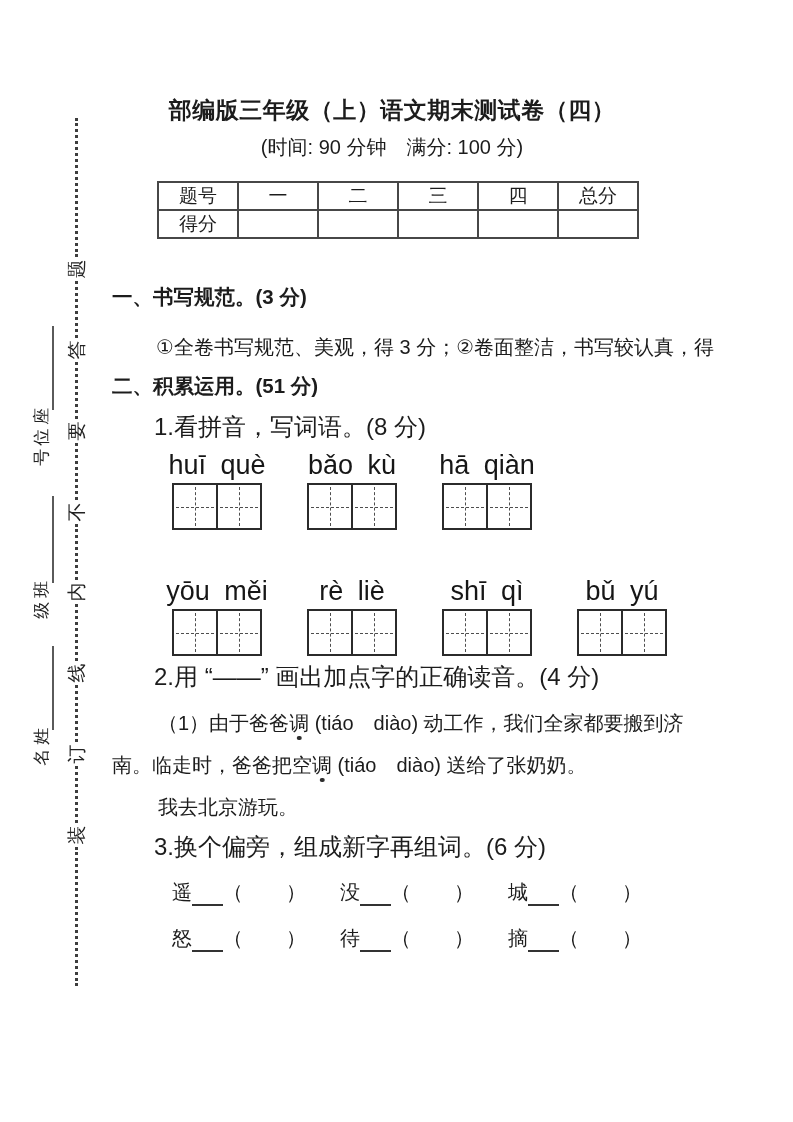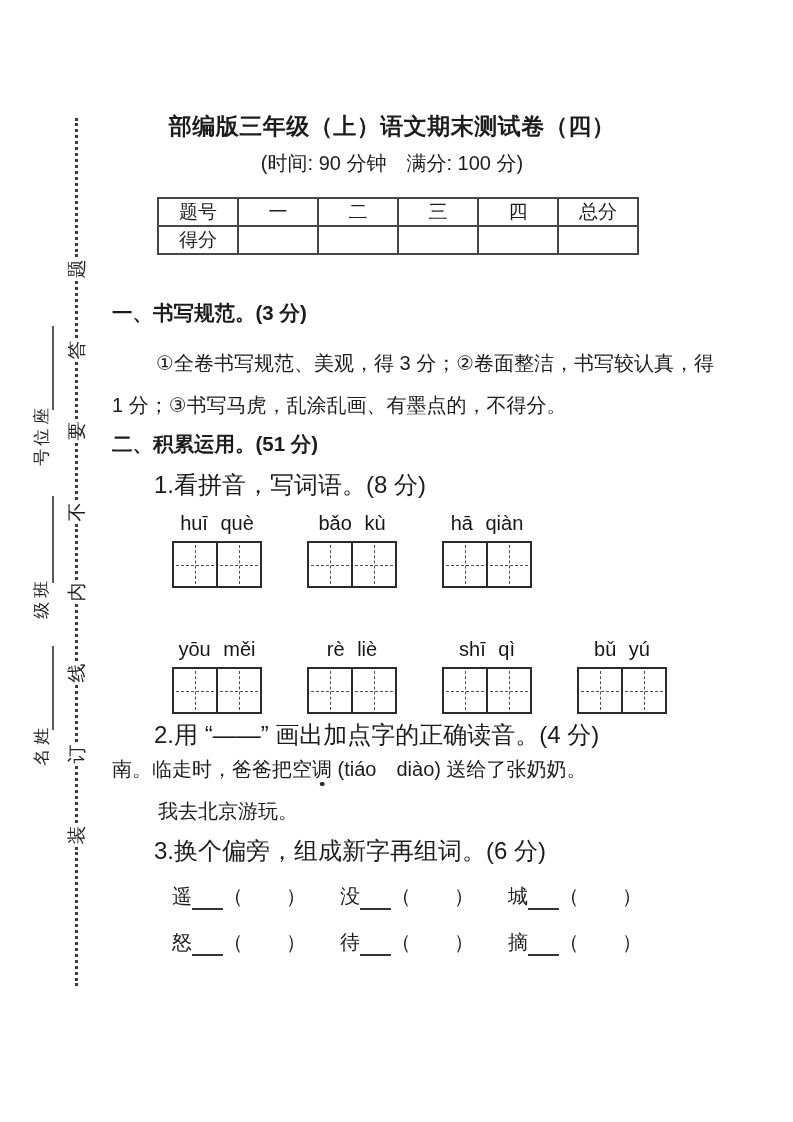--- a/index.html
+++ b/index.html
@@ -28,21 +28,21 @@
   .vlabel {
     position:absolute; left:28px; width:28px;
     display:flex; flex-direction:column; align-items:center; color:#222;
   }
   .vlabel-seat  { top:406px; }
   .vlabel-class { top:579px; }
   .vlabel-name  { top:726px; }
   .vchar { font-size:17px; line-height:20.5px; height:20.5px; transform:rotate(-90deg); }
 
   
-  .main { position:absolute; left:112px; top:16px; width:560px; }
+  .main { position:absolute; left:112px; top:0; width:560px; }
   .page-title {
     margin-top:95px; font-size:23px; font-weight:bold; text-align:center;
     letter-spacing:0.5px; white-space:nowrap;
   }
   .page-subtitle { margin-top:8px; font-size:20px; text-align:center; white-space:nowrap; }
 
   table.score { border-collapse:collapse; margin:20px 0 0 45px; table-layout:fixed; }
   table.score td {
     width:80px; height:17px; border:2px solid #474747;
     text-align:center; vertical-align:middle; font-size:19px; padding:0;
@@ -58,21 +58,21 @@
 
   .q-label { font-size:24px; white-space:nowrap; padding-left:42px; height:26px; line-height:26px; }
   .q1-label { margin-top:14px; }
   .q2-label { margin-top:8px; }
   .q3-label { margin-top:6px; }
 
   .py-row { display:flex; gap:43px; padding-left:59px; }
   .py-row.r1 { margin-top:12px; }
   .py-row.r2 { margin-top:48px; }
   .py-group { width:92px; display:flex; flex-direction:column; align-items:center; }
-  .pinyin { font-size:20px; height:27px; line-height:27px; white-space:nowrap; word-spacing:7px; color:#161616; }
+  .pinyin { font-size:27px; height:27px; line-height:27px; white-space:nowrap; word-spacing:7px; color:#161616; }
   .tian { display:flex; margin-top:4px; }
   .tcell { width:46px; height:47px; border:2px solid #2b2b2b; position:relative; }
   .tcell + .tcell { margin-left:-2px; }
   .tcell::before {
     content:""; position:absolute; left:50%; top:2px; bottom:2px;
     border-left:1.5px dashed #4e4e4e;
   }
   .tcell::after {
     content:""; position:absolute; top:50%; left:2px; right:2px;
     border-top:1.5px dashed #4e4e4e;
@@ -156,21 +156,20 @@
       <td></td>
       <td></td>
       <td></td>
       <td></td>
     </tr>
   </tbody>
     </table>
 
   <div class="sec-h first">一、书写规范。(3 分)</div>
   <div class="pline indent para">①全卷书写规范、美观，得 3 分；②卷面整洁，书写较认真，得</div>
-  <div class="pline">1 分；③书写马虎，乱涂乱画、有墨点的，不得分。</div>
 
   <div class="sec-h second">二、积累运用。(51 分)</div>
 
   <div class="q-label q1-label">1.看拼音，写词语。(8 分)</div>
 
   <div class="py-row r1">
     <div class="py-group">
       <div class="pinyin">huī què</div>
       <div class="tian">
         <div class="tcell"></div>
@@ -219,20 +218,21 @@
       <div class="pinyin">bǔ yú</div>
       <div class="tian">
         <div class="tcell"></div>
         <div class="tcell"></div>
       </div>
     </div>
   </div>
 
   <div class="q-label q2-label">2.用 “——” 画出加点字的正确读音。(4 分)</div>
 
+  <div class="sent first sent-block"><span>（1）由于爸爸</span><span class="dotchar">调</span><span> (tiáo　diào) 动工作，我们全家都要搬到济</span></div>
   <div class="sent"><span>南。临走时，爸爸把空</span><span class="dotchar">调</span><span> (tiáo　diào) 送给了张奶奶。</span></div>
 
   <div class="sent first"><span>我去北京游玩。</span></div>
 
   <div class="q-label q3-label">3.换个偏旁，组成新字再组词。(6 分)</div>
 
   <div class="q3-row r1">
     <div class="q3-item">
         <span>遥</span>
         <span class="wblank"></span>

